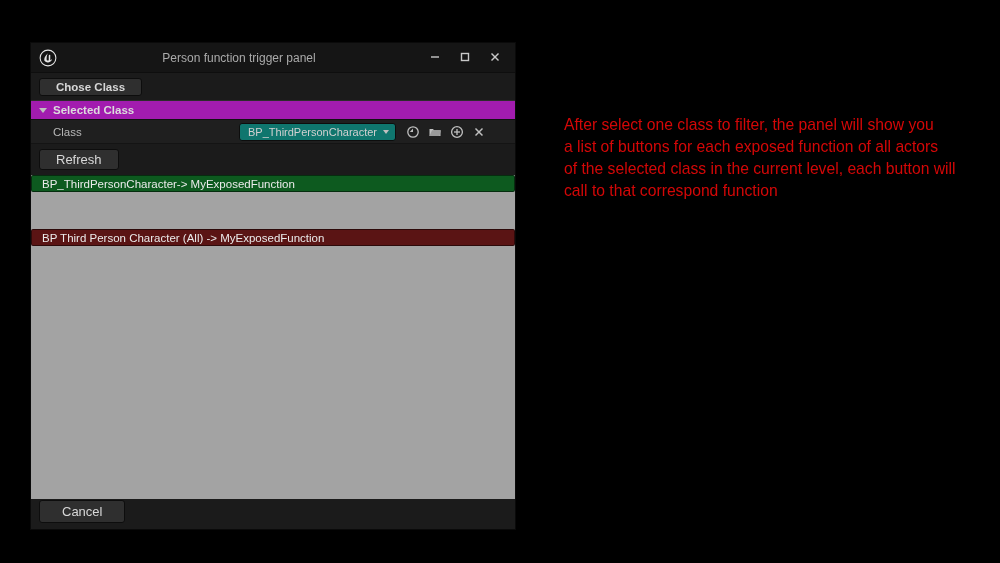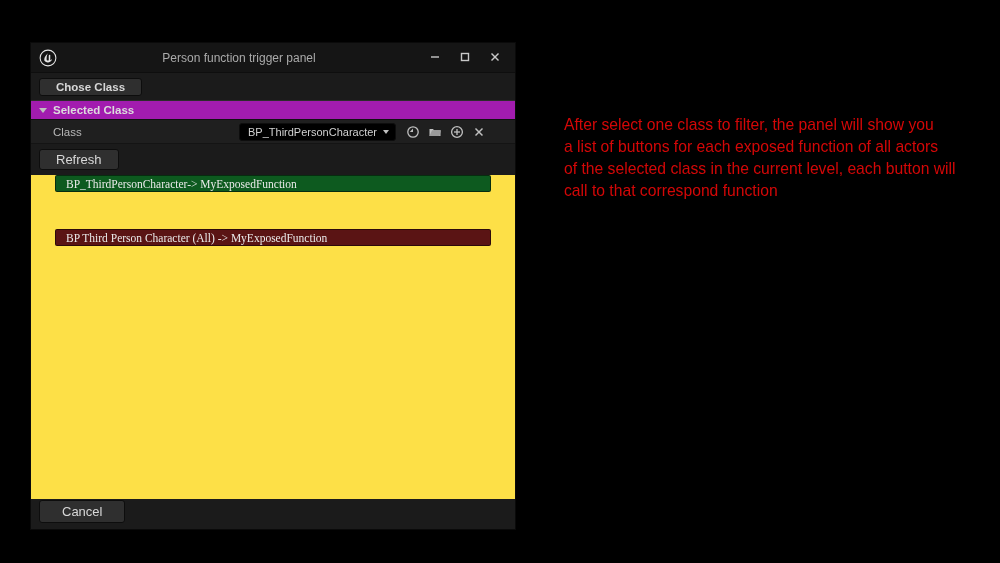--- a/index.html
+++ b/index.html
@@ -84,21 +84,21 @@
     display: flex; align-items: center;
     background: #1f1f1f;
     border-bottom: 1px solid #141414;
     padding: 2px 8px 2px 22px;
     gap: 6px;
     height: 24px;
   }
   .class-label { color: #b8b8b8; font-size: 11.5px; width: 180px; }
   .class-dd {
     display: flex; align-items: center;
-    background: #000000;
+    background: #0f766e;
     border: 1px solid #0d0d0d;
     border-radius: 3px;
     height: 18px;
     padding: 0 6px 0 8px;
     gap: 6px;
     cursor: pointer;
     min-width: 150px;
     justify-content: space-between;
     color: #d0d0d0;
     font-size: 11px;
@@ -123,24 +123,23 @@
     border: 1px solid #0d0d0d;
     border-radius: 3px;
     padding: 2px 16px;
     color: #d8d8d8;
     font-size: 13px;
     cursor: pointer;
   }
 
   .list-area {
     flex: 1;
-    background: #fde047;
-    padding: 0 24px;
+    background: #a3a3a3;
+    padding: 0 0;
     overflow: hidden;
-    font-family: Liberation Serif, serif;
   }
   .fn-btn {
     display: block;
     width: 100%;
     text-align: left;
     border: 1px solid rgba(0,0,0,0.5);
     border-radius: 2px;
     padding: 1px 10px;
     color: #eaeaea;
     font-size: 11.5px;

